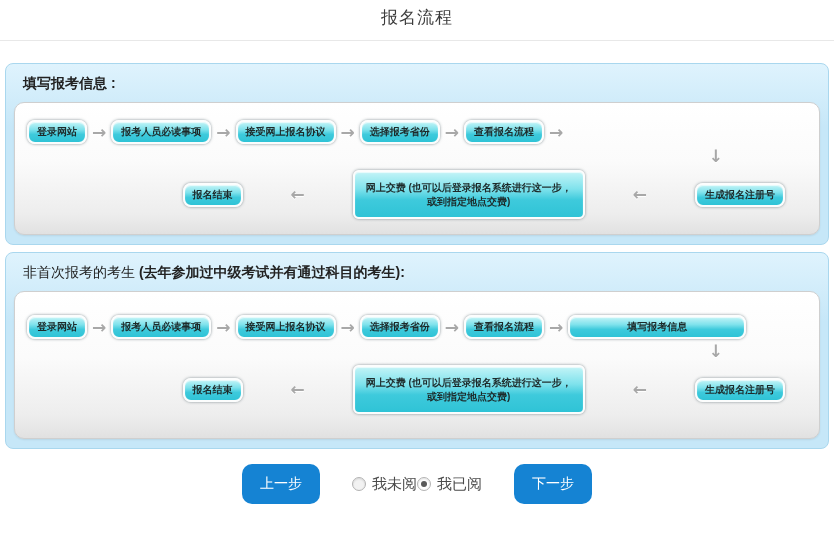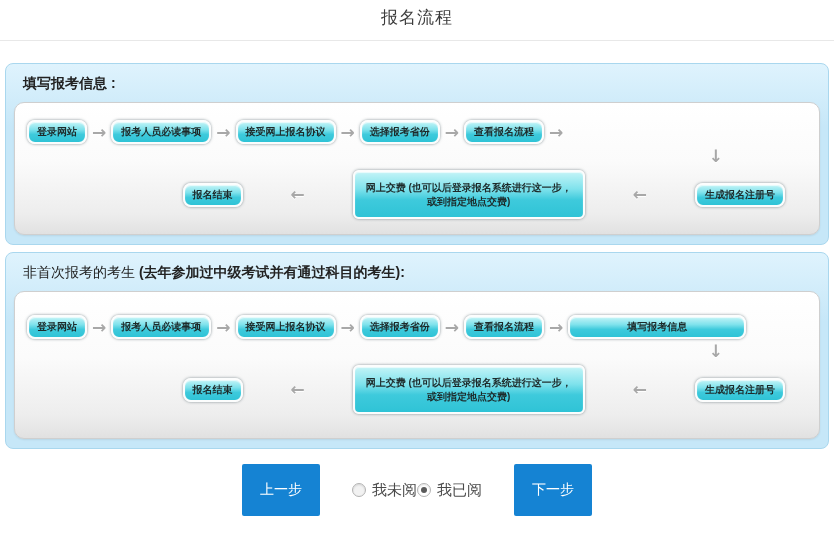--- a/index.html
+++ b/index.html
@@ -26,22 +26,22 @@
     border:2px solid #fcfdfd;border-radius:8px;white-space:nowrap;
     box-shadow:0 0 3px rgba(110,125,130,0.85), inset 0 1px 1px rgba(255,255,255,0.7);}
   .flow-node.wide{min-width:158px;text-align:center;}
   .flow-node.big{white-space:normal;width:212px;text-align:center;line-height:1.35;padding:9px 8px;border-radius:6px;}
   
   .flow-arrow{color:#a8a8a8;font-weight:bold;font-size:17px;line-height:1;
     text-shadow:0 1px 0 #fff;flex:0 0 auto;font-family:"DejaVu Sans",sans-serif;}
   .down-row{display:flex;justify-content:flex-end;padding-right:84px;margin:4px 0 5px;}
   
   .footer{display:flex;align-items:center;justify-content:center;gap:32px;margin-top:15px;}
-  .blue-btn{width:78px;height:52px;background:#1583d3;color:#fff;font-size:14px;border:none;
-    border-radius:2px;cursor:pointer;font-family:inherit;}
+  .blue-btn{width:78px;height:40px;background:#1583d3;color:#fff;font-size:14px;border:none;
+    border-radius:10px;cursor:pointer;font-family:inherit;}
   .radio-group{display:flex;align-items:center;font-size:15px;color:#4a4a4a;}
   .radio-option{display:flex;align-items:center;gap:6px;cursor:pointer;}
   .radio{width:14px;height:14px;border-radius:50%;border:1px solid #b3b3b3;background:#f2f2f2;
     display:inline-block;position:relative;box-shadow:inset 0 1px 2px rgba(0,0,0,0.12);box-sizing:border-box;}
   .radio.checked{background:#fff;}
   .radio.checked::after{content:"";position:absolute;left:3px;top:3px;width:6px;height:6px;border-radius:50%;background:#5a5a5a;}
 </style>
 </head>
 <body>
 

